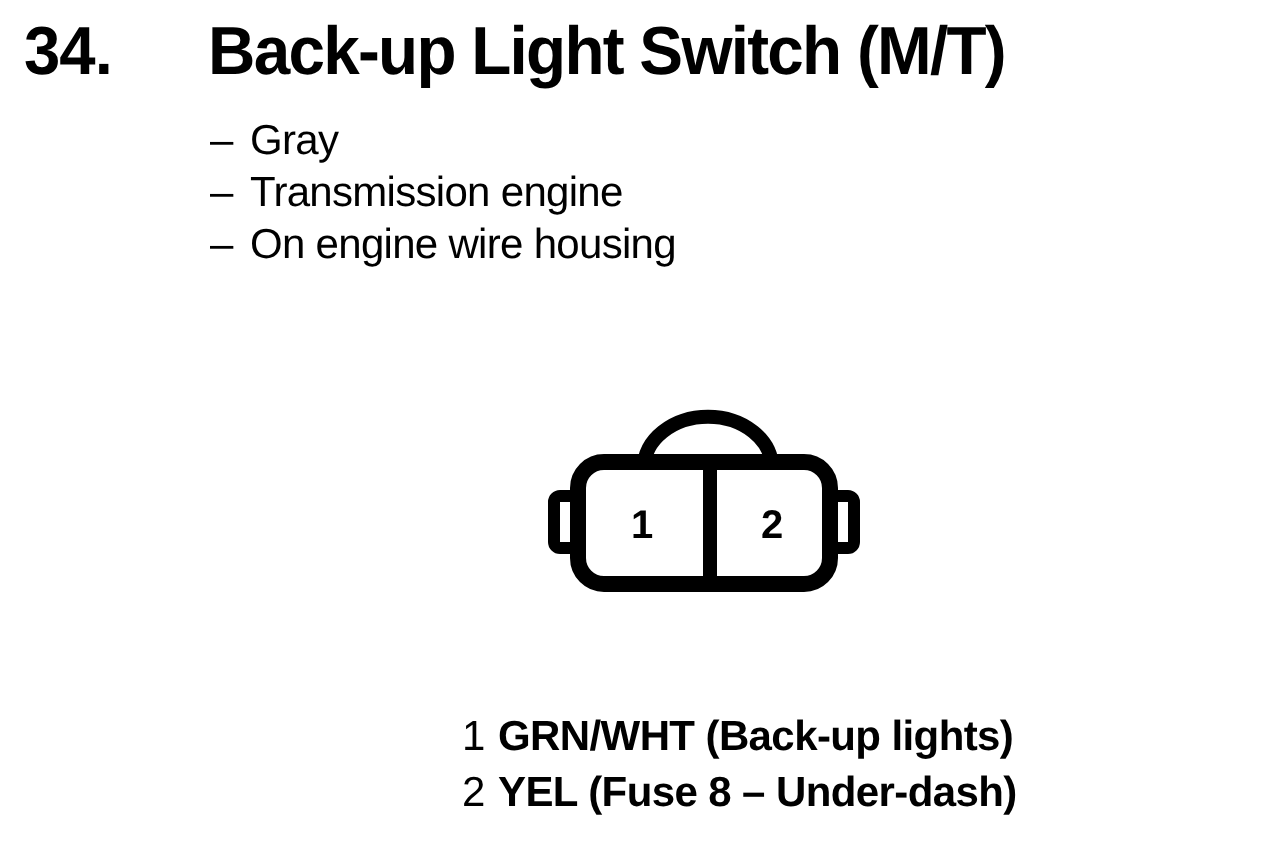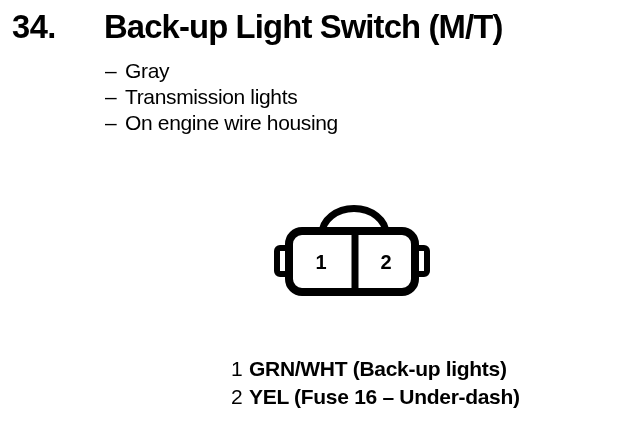--- a/index.html
+++ b/index.html
@@ -144,21 +144,21 @@
     <div class="heading-title">Back-up Light Switch (M/T)</div>
   </div>
 
   <div class="bullets">
     <div class="bullet-row">
       <span class="bullet-dash">–</span>
       <span class="bullet-text">Gray</span>
     </div>
     <div class="bullet-row">
       <span class="bullet-dash">–</span>
-      <span class="bullet-text">Transmission lights</span>
+      <span class="bullet-text">Transmission engine</span>
     </div>
     <div class="bullet-row">
       <span class="bullet-dash">–</span>
       <span class="bullet-text">On engine wire housing</span>
     </div>
   </div>
 
   <div class="diagram">
     <svg width="180" height="110" viewBox="0 0 180 110" xmlns="http://www.w3.org/2000/svg">
 
@@ -179,17 +179,17 @@
     </svg>
   </div>
 
   <div class="legend">
     <div class="legend-row">
       <span class="legend-pin">1</span>
       <span class="legend-label">GRN/WHT (Back-up lights)</span>
     </div>
     <div class="legend-row">
       <span class="legend-pin">2</span>
-      <span class="legend-label">YEL (Fuse 16 – Under-dash)</span>
+      <span class="legend-label">YEL (Fuse 8 – Under-dash)</span>
     </div>
   </div>
 
 </div>
 
 </body></html>

